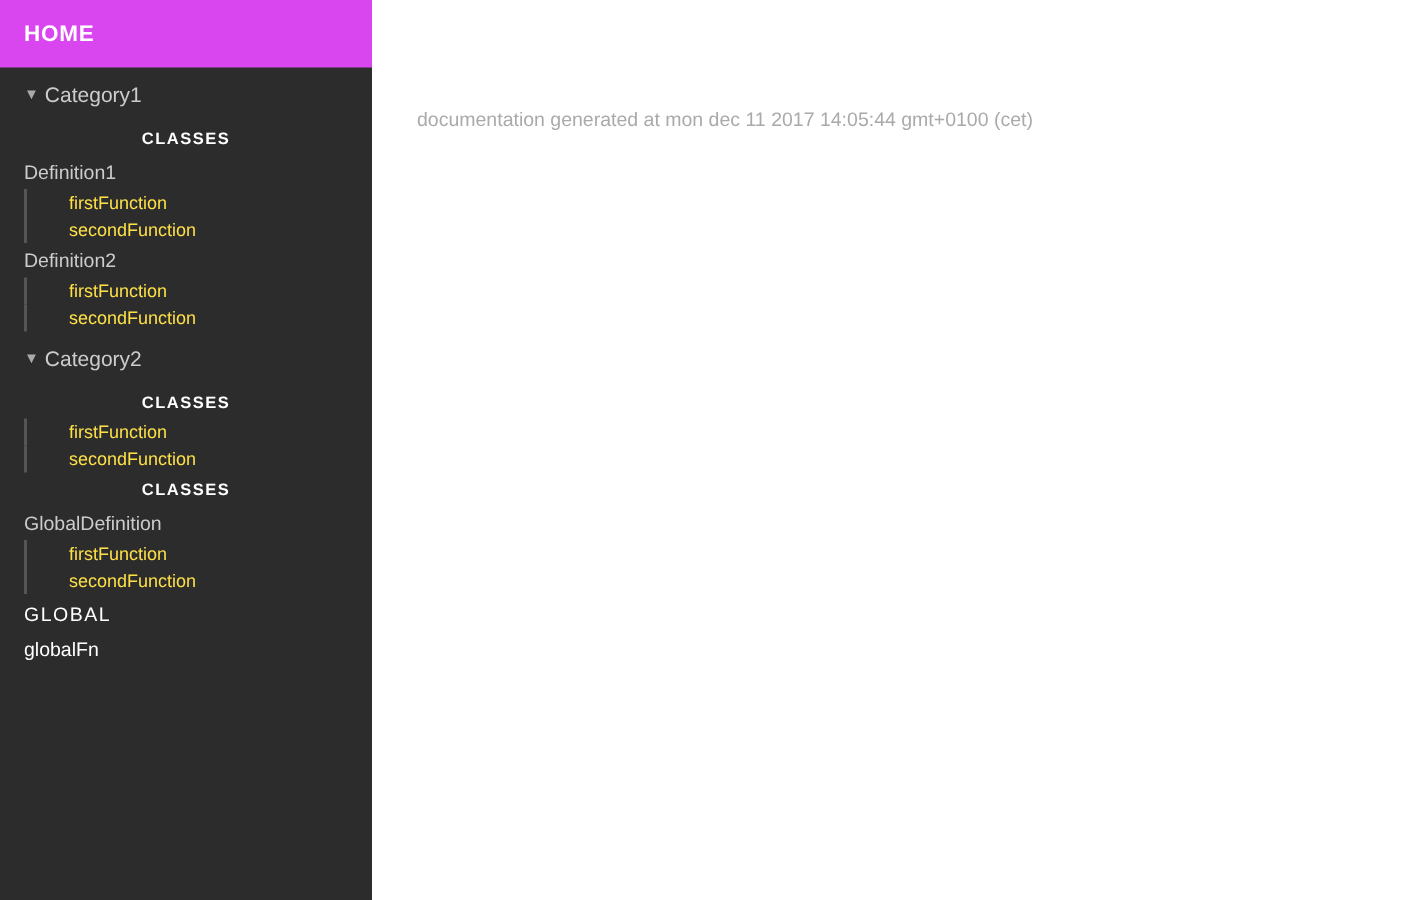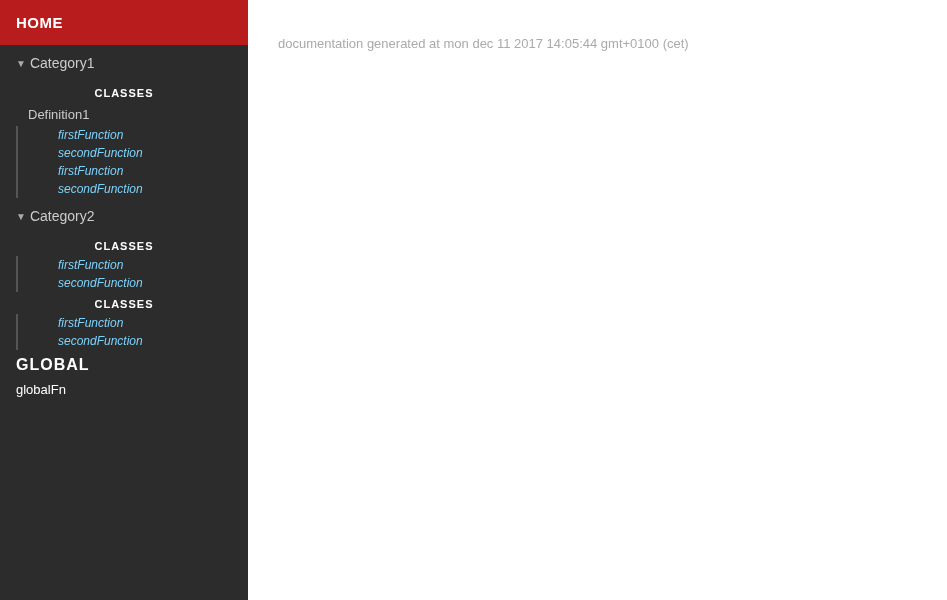--- a/index.html
+++ b/index.html
@@ -10,21 +10,21 @@
       width: 248px;
       min-width: 248px;
       background-color: #2c2c2c;
       color: #ccc;
       overflow-y: auto;
       display: flex;
       flex-direction: column;
     }
 
     .home-link {
-      background-color: #b91c1c;
+      background-color: #d946ef;
       color: #fff;
       font-size: 15px;
       font-weight: bold;
       padding: 14px 16px;
       cursor: pointer;
       letter-spacing: 0.5px;
     }
 
     .category-header {
       color: #ccc;
@@ -45,38 +45,37 @@
       font-size: 11px;
       font-weight: bold;
       padding: 6px 16px 4px 16px;
       letter-spacing: 1px;
       text-align: center;
     }
 
     .definition-item {
       color: #ccc;
       font-size: 13px;
-      padding: 4px 28px;
+      padding: 4px 16px;
       cursor: pointer;
     }
 
     .function-item {
-      color: #7dd3fc;
+      color: #fde047;
       font-size: 12px;
-      padding: 2px 16px 2px 40px;
+      padding: 2px 16px 2px 28px;
       border-left: 2px solid #555;
       margin-left: 16px;
       cursor: pointer;
-      font-style: italic;
     }
 
     .global-label {
       color: #fff;
-      font-size: 16px;
-      font-weight: bold;
+      font-size: 13px;
+      font-weight: normal;
       padding: 6px 16px 4px 16px;
       letter-spacing: 1px;
     }
 
     .global-fn-item {
       color: #ffffff;
       font-size: 13px;
       padding: 4px 16px;
       cursor: pointer;
     }
@@ -84,56 +83,58 @@
     
     #main {
       flex: 1;
       background: #fff;
       padding: 20px 30px;
     }
 
     .doc-generated {
       color: #aaa;
       font-size: 13px;
-      margin-top: 16px;
+      margin-top: 52px;
     }
   </style>
 </head>
 <body>
 
 <div id="sidebar">
 
   <div class="home-link">HOME</div>
 
   <div class="category-header">
     <span class="arrow">▼</span>
     <span>Category1</span>
   </div>
 
   <div class="classes-label">CLASSES</div>
 
   <div class="definition-item">Definition1</div>
   <div class="function-item">firstFunction</div>
   <div class="function-item">secondFunction</div>
 
+  <div class="definition-item">Definition2</div>
   <div class="function-item">firstFunction</div>
   <div class="function-item">secondFunction</div>
 
   <div class="category-header">
     <span class="arrow">▼</span>
     <span>Category2</span>
   </div>
 
   <div class="classes-label">CLASSES</div>
 
   <div class="function-item">firstFunction</div>
   <div class="function-item">secondFunction</div>
 
   <div class="classes-label">CLASSES</div>
 
+  <div class="definition-item">GlobalDefinition</div>
   <div class="function-item">firstFunction</div>
   <div class="function-item">secondFunction</div>
 
   <div class="global-label">GLOBAL</div>
   <div class="global-fn-item">globalFn</div>
 </div>
 
 <div id="main">
   <p class="doc-generated">documentation generated at mon dec 11 2017 14:05:44 gmt+0100 (cet)</p>
 </div>

